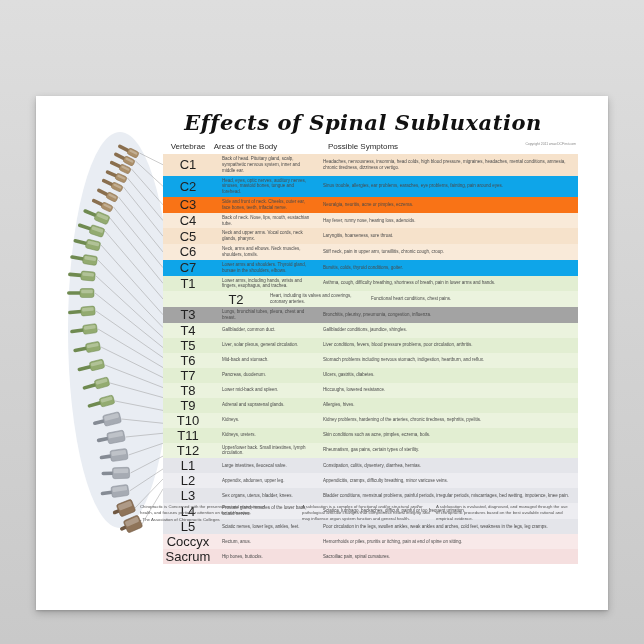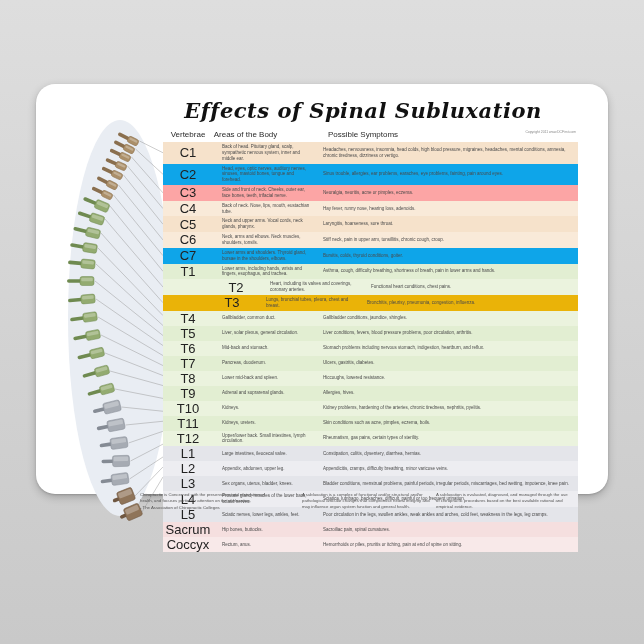--- a/index.html
+++ b/index.html
@@ -4,24 +4,23 @@
 <style>
   html,body{margin:0;padding:0;}
   body{
     width:644px;height:644px;overflow:hidden;
     background:linear-gradient(180deg,#dedede 0%,#d2d2d2 55%,#c9c9c9 100%);
     font-family:"Liberation Sans",sans-serif;
     -webkit-font-smoothing:antialiased;
   }
   .stage{position:relative;width:644px;height:644px;}
   .poster{
-    position:absolute;left:36px;top:84px;width:572px;height:410px;
+    position:absolute;left:36px;top:96px;width:572px;height:514px;
     background:#ffffff;
     box-shadow:0 3px 8px rgba(0,0,0,0.22), 0 1px 2px rgba(0,0,0,0.15);
-    border-radius:19px;
   }
   #spine-svg{position:absolute;left:0;top:0;}
   .title{
     position:absolute;left:112px;top:14px;width:430px;margin:0;
     text-align:center;
     font-family:"DejaVu Serif",serif;
     font-style:italic;font-weight:bold;
     font-size:21px;letter-spacing:0.5px;color:#111;
   }
   .table{position:absolute;left:127px;top:46px;width:415px;}
@@ -235,21 +234,21 @@
           <div class="row" style="background: rgb(246, 226, 203);">
             <div class="cell-label">C1</div>
             <div class="cell-areas">Back of head. Pituitary gland, scalp, sympathetic nervous system, inner and middle ear.</div>
             <div class="cell-symptoms">Headaches, nervousness, insomnia, head colds, high blood pressure, migraines, headaches, mental conditions, amnesia, chronic tiredness, dizziness or vertigo.</div>
           </div>
           <div class="row" style="background: #0ea5e9;">
             <div class="cell-label">C2</div>
             <div class="cell-areas">Head, eyes, optic nerves, auditory nerves, sinuses, mastoid bones, tongue and forehead.</div>
             <div class="cell-symptoms">Sinus trouble, allergies, ear problems, earaches, eye problems, fainting, pain around eyes.</div>
           </div>
-          <div class="row" style="background: #fca5a5;">
+          <div class="row" style="background: #f97316;">
             <div class="cell-label">C3</div>
             <div class="cell-areas">Side and front of neck. Cheeks, outer ear, face bones, teeth, trifacial nerve.</div>
             <div class="cell-symptoms">Neuralgia, neuritis, acne or pimples, eczema.</div>
           </div>
           <div class="row" style="background: rgb(249, 234, 217);">
             <div class="cell-label">C4</div>
             <div class="cell-areas">Back of neck. Nose, lips, mouth, eustachian tube.</div>
             <div class="cell-symptoms">Hay fever, runny nose, hearing loss, adenoids.</div>
           </div>
           <div class="row" style="background: rgb(246, 226, 203);">
@@ -270,21 +269,21 @@
           <div class="row" style="background: rgb(226, 238, 210);">
             <div class="cell-label">T1</div>
             <div class="cell-areas">Lower arms, including hands, wrists and fingers, esophagus, and trachea.</div>
             <div class="cell-symptoms">Asthma, cough, difficulty breathing, shortness of breath, pain in lower arms and hands.</div>
           </div>
           <div class="row" style="background: rgb(235, 243, 222); padding-left: 48px;">
             <div class="cell-label">T2</div>
             <div class="cell-areas">Heart, including its valves and coverings, coronary arteries.</div>
             <div class="cell-symptoms">Functional heart conditions, chest pains.</div>
           </div>
-          <div class="row" style="background: #eab308; padding-left: 44px;">
+          <div class="row" style="background: #a3a3a3;">
             <div class="cell-label">T3</div>
             <div class="cell-areas">Lungs, bronchial tubes, pleura, chest and breast.</div>
             <div class="cell-symptoms">Bronchitis, pleurisy, pneumonia, congestion, influenza.</div>
           </div>
           <div class="row" style="background: rgb(235, 243, 222);">
             <div class="cell-label">T4</div>
             <div class="cell-areas">Gallbladder, common duct.</div>
             <div class="cell-symptoms">Gallbladder conditions, jaundice, shingles.</div>
           </div>
           <div class="row" style="background: rgb(226, 238, 210);">
@@ -345,29 +344,29 @@
           <div class="row" style="background: rgb(237, 237, 241);">
             <div class="cell-label">L4</div>
             <div class="cell-areas">Prostate gland, muscles of the lower back, sciatic nerves.</div>
             <div class="cell-symptoms">Sciatica, lumbago, backaches, difficult, painful or too frequent urination.</div>
           </div>
           <div class="row" style="background: rgb(228, 229, 234);">
             <div class="cell-label">L5</div>
             <div class="cell-areas">Sciatic nerves, lower legs, ankles, feet.</div>
             <div class="cell-symptoms">Poor circulation in the legs, swollen ankles, weak ankles and arches, cold feet, weakness in the legs, leg cramps.</div>
           </div>
+          <div class="row" style="background: rgb(248, 233, 233);">
+            <div class="cell-label">Coccyx</div>
+            <div class="cell-areas">Rectum, anus.</div>
+            <div class="cell-symptoms">Hemorrhoids or piles, pruritis or itching, pain at end of spine on sitting.</div>
+          </div>
           <div class="row" style="background: rgb(245, 223, 223);">
             <div class="cell-label">Sacrum</div>
             <div class="cell-areas">Hip bones, buttocks.</div>
             <div class="cell-symptoms">Sacroiliac pain, spinal curvatures.</div>
-          </div>
-          <div class="row" style="background: rgb(248, 233, 233);">
-            <div class="cell-label">Coccyx</div>
-            <div class="cell-areas">Rectum, anus.</div>
-            <div class="cell-symptoms">Hemorrhoids or piles, pruritis or itching, pain at end of spine on sitting.</div>
           </div>
         </div>
     </div>
 
     <div class="footer">
       <div class="fcol fcol-1">
         <span>Chiropractic is Concerned with the preservation and restoration of health, and focuses particular attention on the subluxation.</span>
         <span class="fattr">- The Association of Chiropractic Colleges</span>
       </div>
       <div class="fcol fcol-2">

